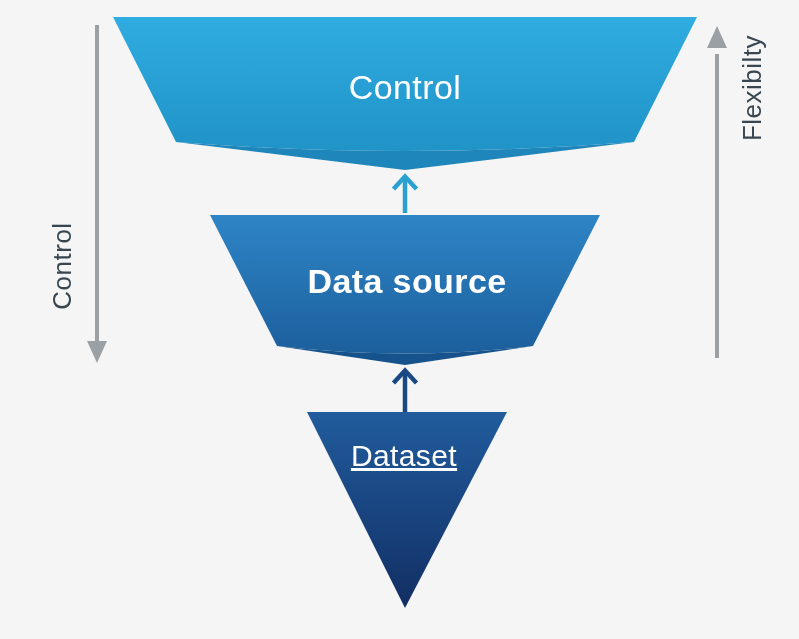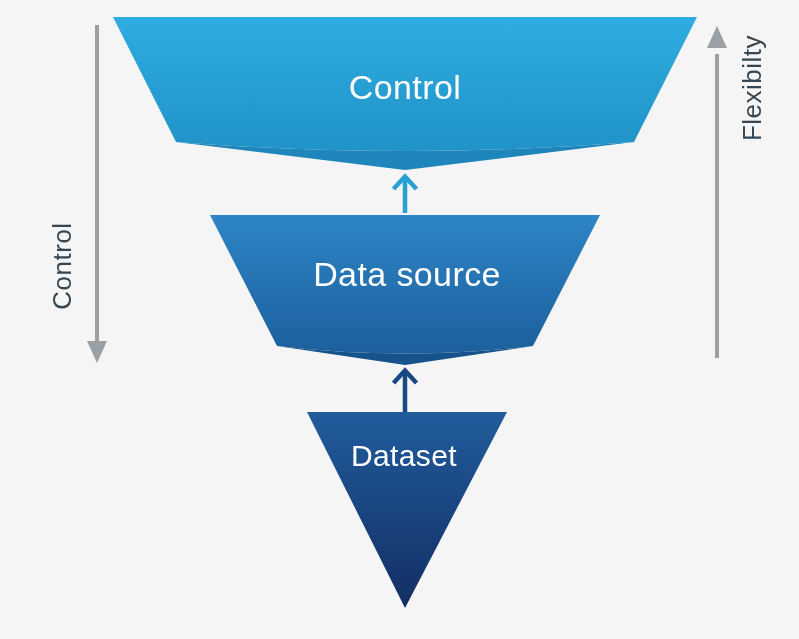--- a/index.html
+++ b/index.html
@@ -14,22 +14,22 @@
   .stage svg { position: absolute; left: 0; top: 0; display: block; }
   .shape-label {
     position: absolute;
     transform: translate(-50%, -50%);
     color: #ffffff;
     letter-spacing: 0.4px;
     white-space: nowrap;
     user-select: none;
   }
   .label-report   { left: 405px; top: 87px;  font-size: 34px; }
-  .label-datasource { left: 407px; top: 274px; font-size: 34px; }
-  .label-dataset  { left: 404px; top: 456px; font-size: 30px; }
+  .label-datasource { left: 407px; top: 281px; font-size: 34px; font-weight: bold; }
+  .label-dataset  { left: 404px; top: 456px; font-size: 30px; text-decoration: underline; }
   .axis-label {
     position: absolute;
     color: #374650;
     font-size: 26px;
     letter-spacing: 0.5px;
     white-space: nowrap;
     transform: translate(-50%, -50%) rotate(-90deg);
     user-select: none;
   }
   .label-control    { left: 62px;  top: 266px; }

